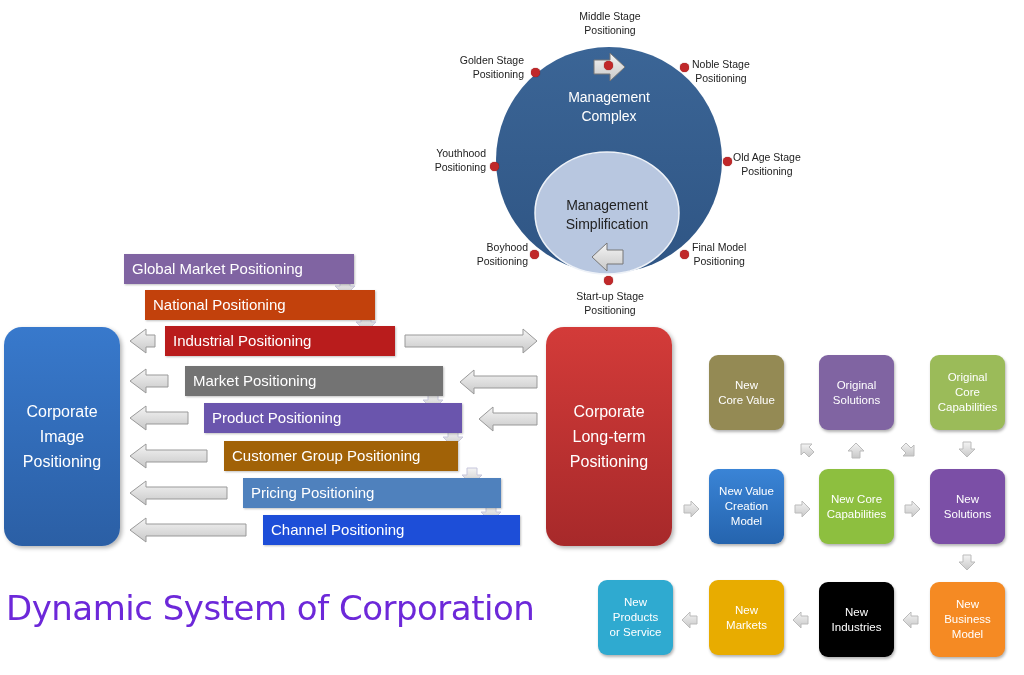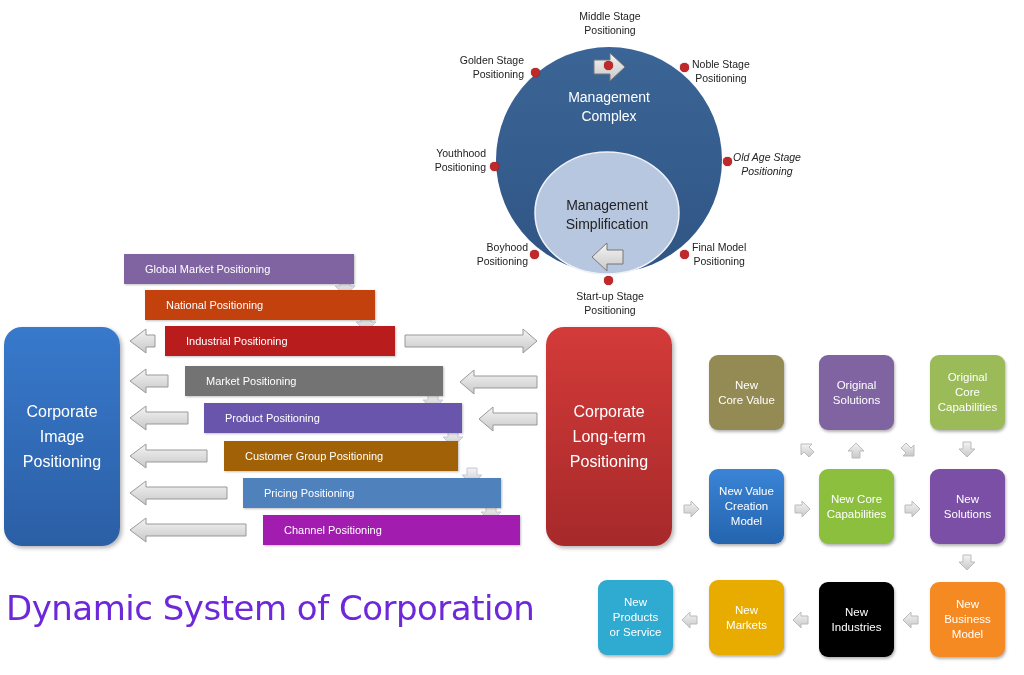--- a/index.html
+++ b/index.html
@@ -1,19 +1,19 @@
 <!DOCTYPE html>
 <html><head>
 <meta charset="utf-8">
 <style>
   html,body{margin:0;padding:0;background:#ffffff;}
   body{width:1024px;height:675px;position:relative;overflow:hidden;font-family:"Liberation Sans","DejaVu Sans",sans-serif;}
   .lbl{position:absolute;font-size:10.5px;line-height:14px;color:#222;text-align:center;white-space:nowrap;}
   .dot{position:absolute;width:9px;height:9px;border-radius:50%;background:#c0282a;box-shadow:0 0 1px #700;}
-  .bar{position:absolute;height:30px;color:#fff;font-size:11px;line-height:30px;padding-left:21px;box-sizing:border-box;box-shadow:1px 1px 2px rgba(0,0,0,.25);white-space:nowrap;}
+  .bar{position:absolute;height:30px;color:#fff;font-size:15px;line-height:30px;padding-left:8px;box-sizing:border-box;box-shadow:1px 1px 2px rgba(0,0,0,.25);white-space:nowrap;}
   .tall{position:absolute;border-radius:18px;color:#fff;font-size:16px;line-height:25px;display:flex;align-items:center;justify-content:center;text-align:center;box-shadow:2px 2px 4px rgba(0,0,0,.3);}
   .sq{position:absolute;width:75px;height:75px;border-radius:9px;color:#fff;font-size:11.5px;line-height:15px;display:flex;align-items:center;justify-content:center;text-align:center;box-shadow:1px 2px 3px rgba(0,0,0,.3);white-space:pre-line;}
   .title{position:absolute;left:6px;top:588px;font-size:34px;font-weight:normal;color:#6d28d9;white-space:nowrap;font-family:"DejaVu Sans","Liberation Sans",sans-serif;letter-spacing:-0.5px;}
   svg{position:absolute;left:0;top:0;}
 </style>
 </head>
 <body>
 
 <svg width="1024" height="675">
   <defs>
@@ -72,21 +72,21 @@
 </svg>
 
 <div id="stage-layer">
     <div class="dot" style="left: 604px; top: 61px;"></div>
     <div class="lbl" style="white-space: pre-line; left: 560px; top: 9px; width: 100px; text-align: center;">Middle Stage
 Positioning</div>
     <div class="dot" style="left: 680px; top: 63px;"></div>
     <div class="lbl" style="white-space: pre-line; left: 692px; top: 57px; text-align: center;">Noble Stage
 Positioning</div>
     <div class="dot" style="left: 723px; top: 157px;"></div>
-    <div class="lbl" style="white-space: pre-line; left: 733px; top: 150px; text-align: center; font-style: italic;">Old Age Stage
+    <div class="lbl" style="white-space: pre-line; left: 733px; top: 150px; text-align: center;">Old Age Stage
 Positioning</div>
     <div class="dot" style="left: 680px; top: 250px;"></div>
     <div class="lbl" style="white-space: pre-line; left: 692px; top: 240px; text-align: center;">Final Model
 Positioning</div>
     <div class="dot" style="left: 604px; top: 276px;"></div>
     <div class="lbl" style="white-space: pre-line; left: 560px; top: 289px; width: 100px; text-align: center;">Start-up Stage
 Positioning</div>
     <div class="dot" style="left: 530px; top: 250px;"></div>
     <div class="lbl" style="white-space: pre-line; left: 440px; top: 240px; width: 88px; text-align: right;">Boyhood
 Positioning</div>
@@ -114,21 +114,21 @@
 Positioning</span>
 </div>
 
 <div class="bar" style="left:124px;top:254px;width:230px;background:#8064a2;"><span>Global Market Positioning</span></div>
 <div class="bar" style="left:145px;top:290px;width:230px;background:#c2410c;"><span>National Positioning</span></div>
 <div class="bar" style="left:165px;top:326px;width:230px;background:#b91c1c;"><span>Industrial Positioning</span></div>
 <div class="bar" style="left:185px;top:366px;width:258px;background:#737373;"><span>Market Positioning</span></div>
 <div class="bar" style="left:204px;top:403px;width:258px;background:#6a55ad;"><span>Product Positioning</span></div>
 <div class="bar" style="left:224px;top:441px;width:234px;background:#a16207;"><span>Customer Group Positioning</span></div>
 <div class="bar" style="left:243px;top:478px;width:258px;background:#4f81bd;"><span>Pricing Positioning</span></div>
-<div class="bar" style="left:263px;top:515px;width:257px;background:#a21caf;"><span>Channel Positioning</span></div>
+<div class="bar" style="left:263px;top:515px;width:257px;background:#1d4ed8;"><span>Channel Positioning</span></div>
 
 <div class="sq" style="left:709px;top:355px;background:#948a54;">New
 Core Value</div>
 <div class="sq" style="left:819px;top:355px;background:#8064a2;">Original
 Solutions</div>
 <div class="sq" style="left:930px;top:355px;background:#9bbb59;">Original
 Core
 Capabilities</div>
 <div class="sq" style="left:709px;top:469px;background:linear-gradient(#3a84d6,#2564ae);">New Value
 Creation

